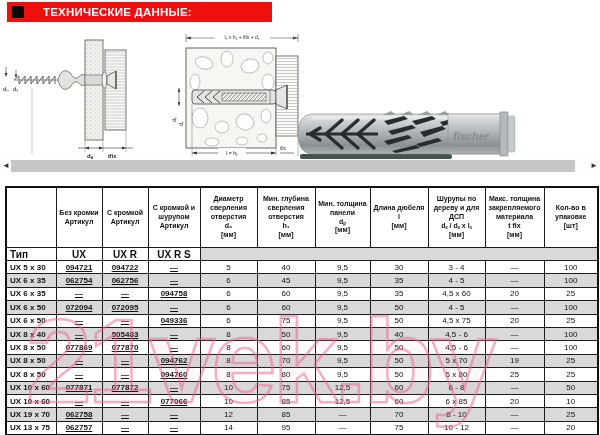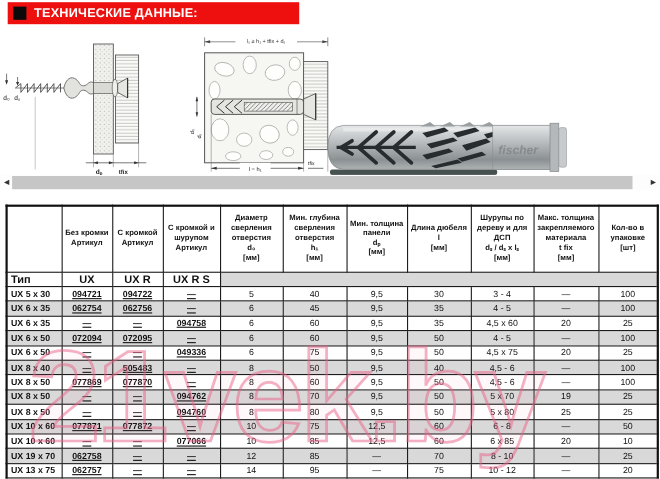--- a/index.html
+++ b/index.html
@@ -8,21 +8,21 @@
     background:#ffffff;font-family:"Liberation Sans",sans-serif;
   }
   
   .section-bar{
     position:absolute;left:7px;top:2px;width:265px;height:20px;
     background:#ee0f0f;display:flex;align-items:center;
   }
   .section-bar .sq{width:12px;height:12px;background:#0a0a0a;margin-left:5px;flex:0 0 auto;}
   .section-bar .ttl{
     color:#ffffff;font-weight:bold;font-size:11.5px;letter-spacing:.2px;
-    margin-left:7px;white-space:nowrap;
+    margin-left:19px;white-space:nowrap;
   }
   
   .diag{position:absolute;}
   #diagLeft{left:2px;top:36px;}
   #diagMid{left:172px;top:30px;}
   #diagPhoto{left:296px;top:110px;}
   
   .hscroll{position:absolute;left:0;top:159px;width:600px;height:14px;background:#fdfdfd;}
   .hscroll .thumb{position:absolute;left:11px;top:1px;width:564px;height:12px;background:#c6c6c6;}
   .hscroll .arr{position:absolute;top:0;width:10px;height:14px;font-size:8px;line-height:14px;

